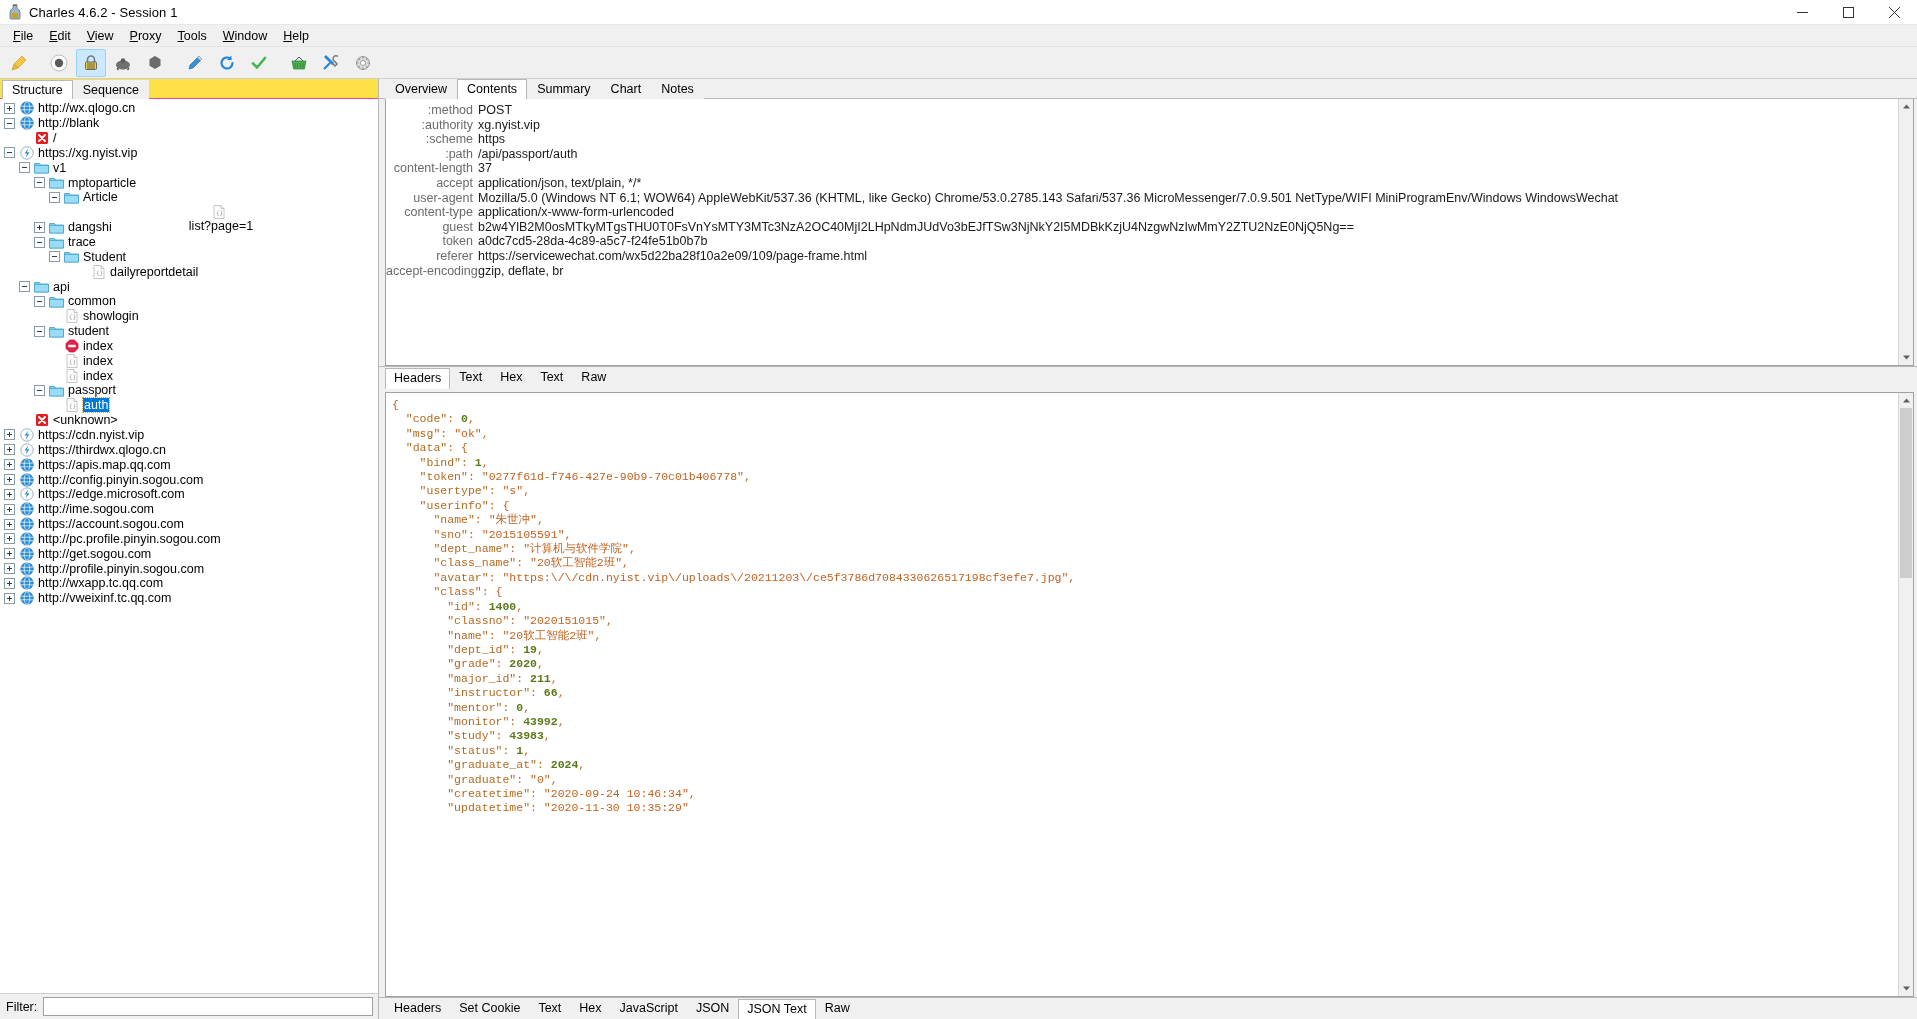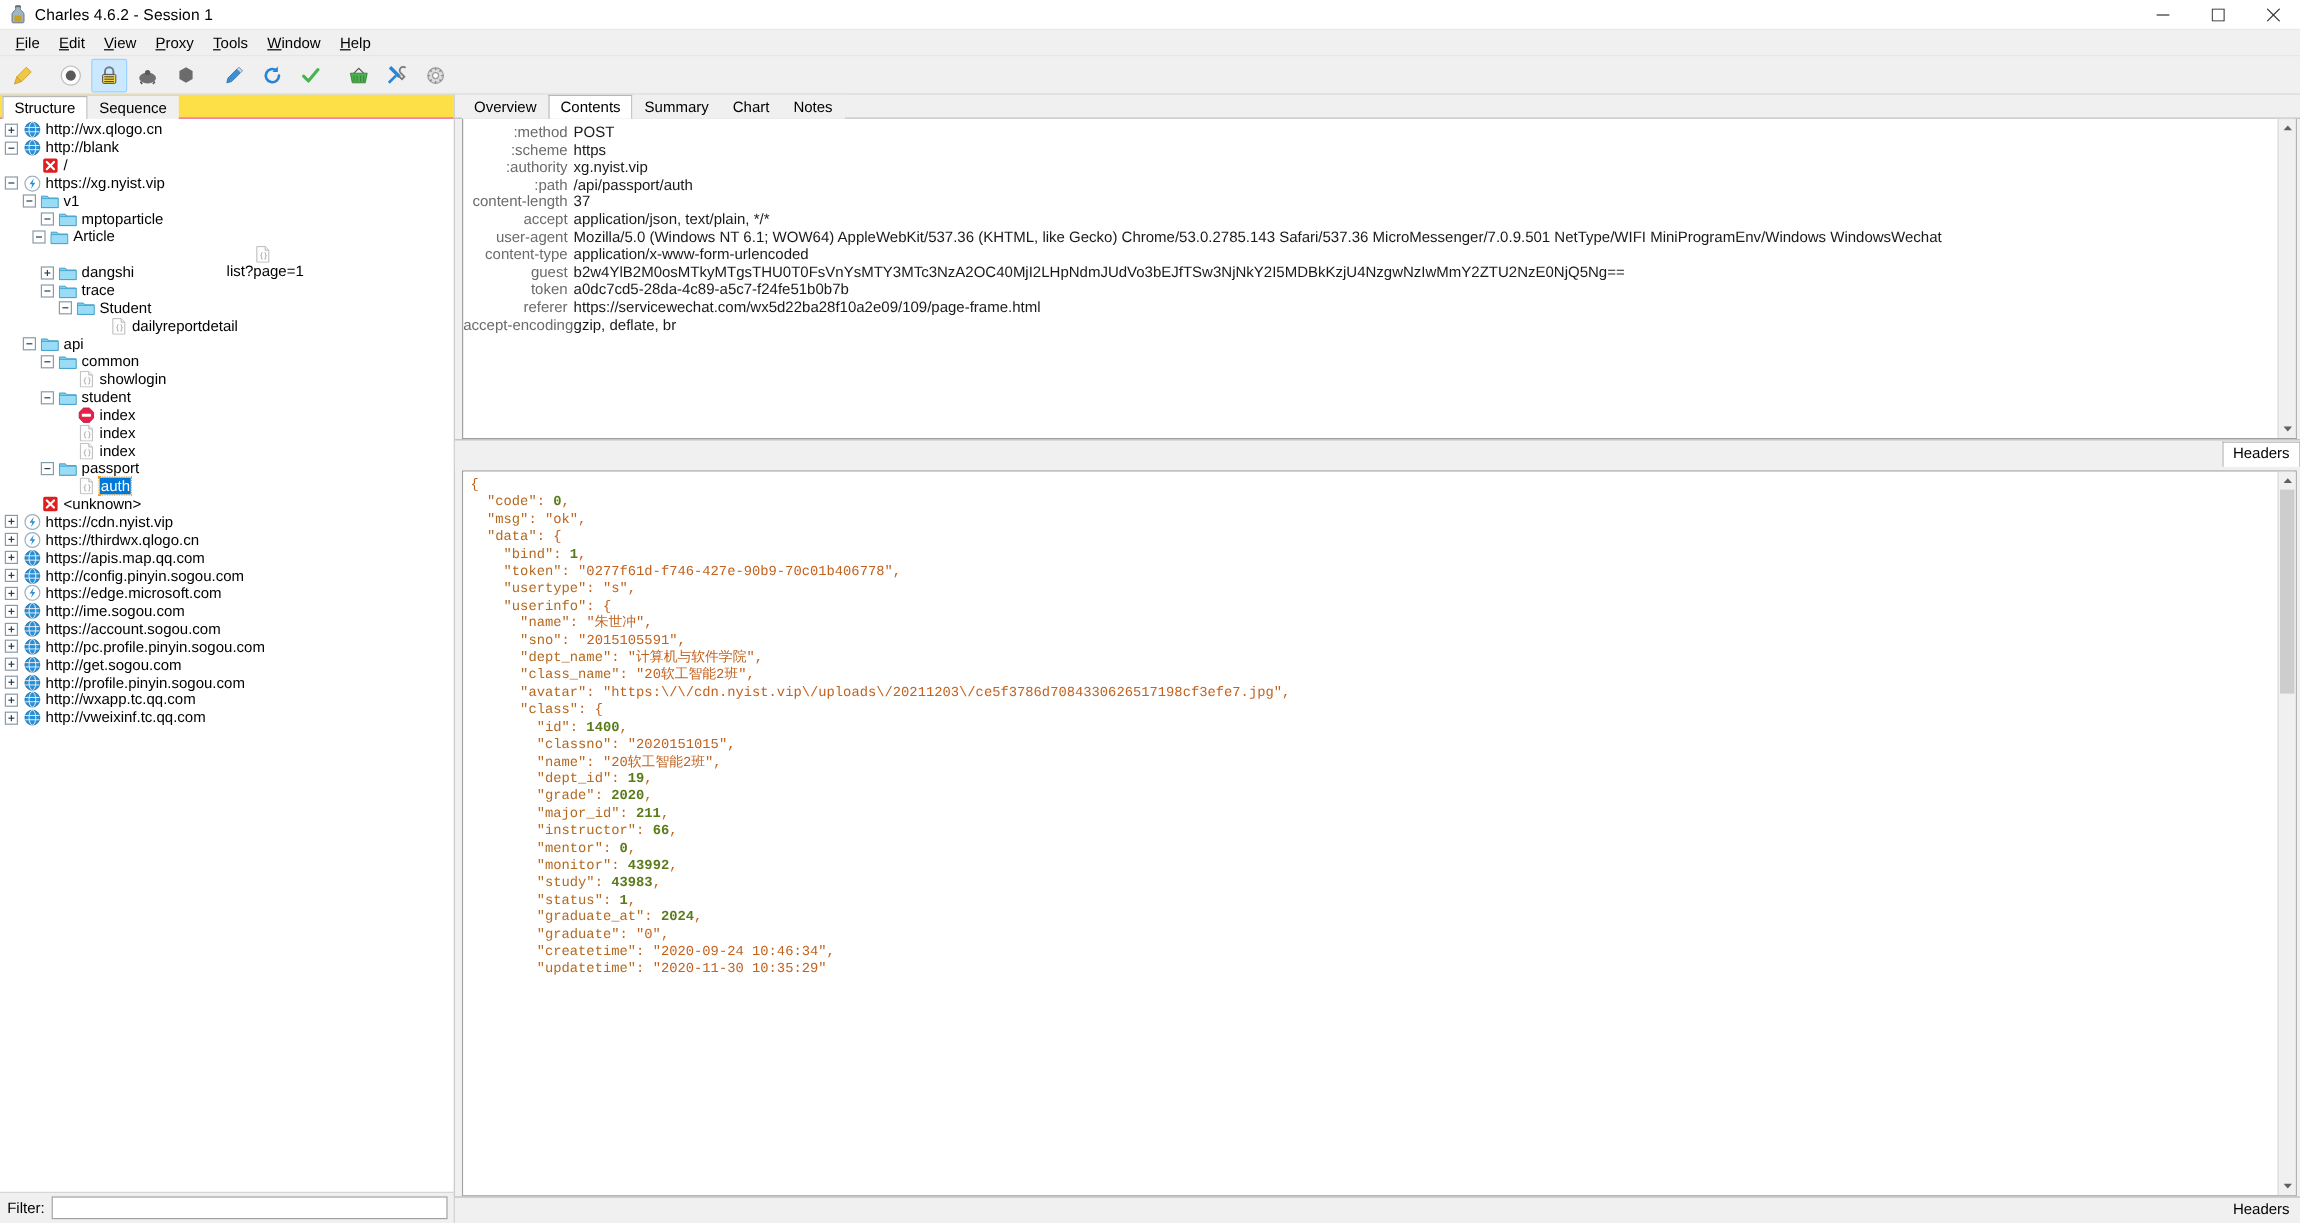--- a/index.html
+++ b/index.html
@@ -256,24 +256,23 @@
   .vs-track { flex:1; background:#f0f0f0; position:relative; }
   .vs-thumb {
     position:absolute; left:1px; right:1px; top:0;
     height: 170px; background:#cdcdcd;
   }
 
   .bottom-tabs-wrap {
     background:#f0f0f0;
     height: 22px;
     display:flex;
-    align-items:flex-end;
+    align-items:flex-start;
     padding-left:6px;
     border-top:1px solid #b8b8b8;
-    flex-direction:column;
   }
   .tab-b {
     padding: 2px 8px 3px 8px;
     font-size:12.5px;
     line-height:15px;
     border:1px solid transparent;
     border-bottom:none;
     cursor:default;
   }
   .tab-b.selected { background:#fff; border-color:#b8b8b8; position:relative; top:1px; }
@@ -462,21 +461,21 @@
         <div class="tree-row" style="padding-left: 34px;">
           <span class="expander"></span>
           <span class="node-icon">
             <svg width="15" height="13" viewBox="0 0 15 13">
               <path d="M.5 2.5 h5 l1.2 1.5 h7.8 v8 H.5 Z" fill="#7ed0f0" stroke="#3f9fc7" stroke-width=".8"></path>
               <path d="M.5 4.5 h14 v7.5 H.5 Z" fill="#9adcf6" stroke="#3f9fc7" stroke-width=".7"></path>
             </svg>
           </span>
           <span class="node-label">mptoparticle</span>
         </div>
-        <div class="tree-row" style="padding-left: 27px;">
+        <div class="tree-row" style="padding-left: 49px;">
           <span class="expander"></span>
           <span class="node-icon">
             <svg width="15" height="13" viewBox="0 0 15 13">
               <path d="M.5 2.5 h5 l1.2 1.5 h7.8 v8 H.5 Z" fill="#7ed0f0" stroke="#3f9fc7" stroke-width=".8"></path>
               <path d="M.5 4.5 h14 v7.5 H.5 Z" fill="#9adcf6" stroke="#3f9fc7" stroke-width=".7"></path>
             </svg>
           </span>
           <span class="node-label">Article</span>
         </div>
         <div class="tree-row" style="padding-left: 64px; flex-direction: column;">
@@ -781,26 +780,26 @@
         <div class="tab">Chart</div>
         <div class="tab">Notes</div>
       </div>
       <div class="content-box">
         <div class="content-inner" id="hdr-list">
             <div class="hdr-row">
               <span class="hdr-name">:method</span>
               <span class="hdr-val">POST</span>
             </div>
             <div class="hdr-row">
+              <span class="hdr-name">:authority</span>
+              <span class="hdr-val">xg.nyist.vip</span>
+            </div>
+            <div class="hdr-row">
               <span class="hdr-name">:scheme</span>
               <span class="hdr-val">https</span>
-            </div>
-            <div class="hdr-row">
-              <span class="hdr-name">:authority</span>
-              <span class="hdr-val">xg.nyist.vip</span>
             </div>
             <div class="hdr-row">
               <span class="hdr-name">:path</span>
               <span class="hdr-val">/api/passport/auth</span>
             </div>
             <div class="hdr-row">
               <span class="hdr-name">content-length</span>
               <span class="hdr-val">37</span>
             </div>
             <div class="hdr-row">

